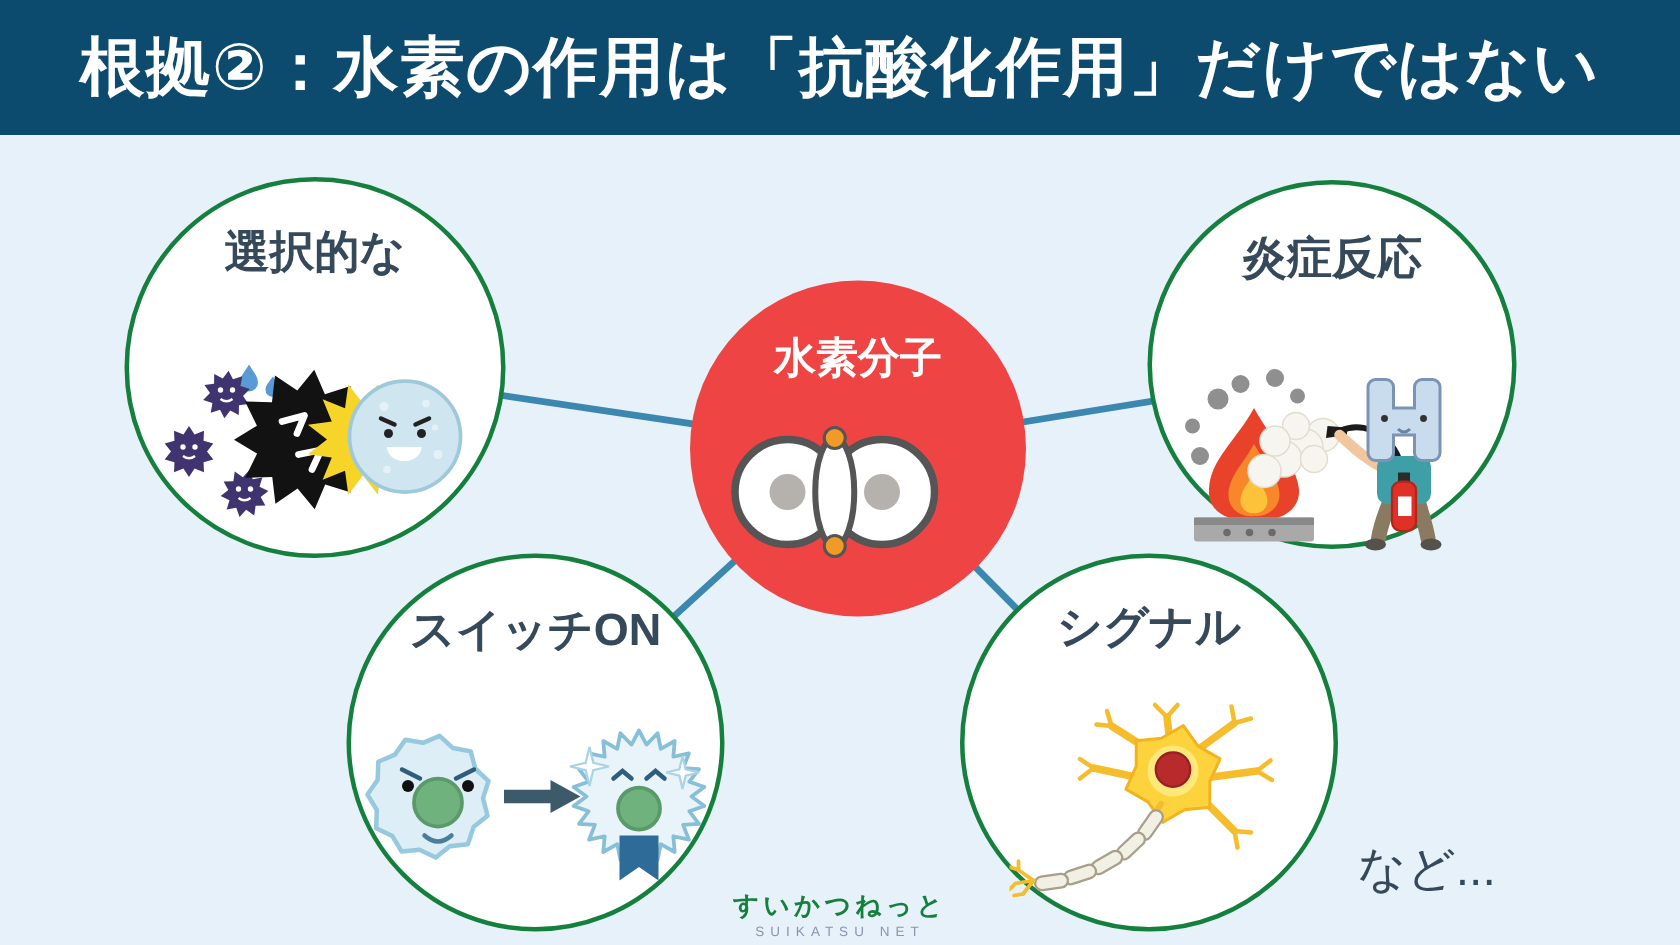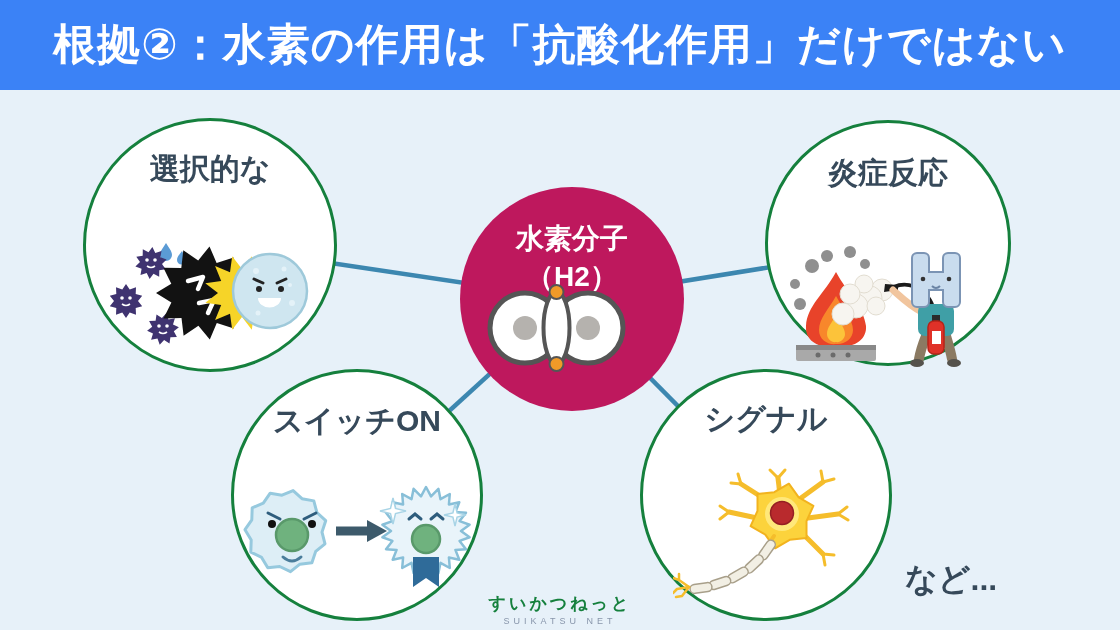--- a/index.html
+++ b/index.html
@@ -6,48 +6,48 @@
   html,body { width:1120px; height:630px; }
   body {
     position:relative;
     width:1120px; height:630px;
     background:#e7f1f9;
     overflow:hidden;
     font-family:"Liberation Sans","DejaVu Sans",sans-serif;
   }
   .header {
     position:absolute; left:0; top:0; width:1120px; height:90px;
-    background:#3b82f6;
+    background:#0c4a6e;
     display:flex; align-items:center; justify-content:center;
     z-index:3;
   }
   .header h1 {
     color:#ffffff; font-size:43px; font-weight:bold; letter-spacing:1px;
     white-space:nowrap;
   }
   #connectors { position:absolute; left:0; top:0; z-index:1; }
   .node {
     position:absolute; background:#ffffff;
     border:3px solid #15803d; border-radius:50%;
     z-index:2;
   }
   .node-center {
-    position:absolute; background:#be185d; border-radius:50%;
+    position:absolute; background:#ef4444; border-radius:50%;
     z-index:2;
   }
   .node-label {
     position:absolute; left:0; width:100%;
     text-align:center; font-weight:bold; color:#36495a;
     font-size:30px; line-height:41px;
   }
   .node-center .node-label { color:#ffffff; font-size:28px; line-height:38px; }
   .illu { position:absolute; }
   .etc {
     position:absolute; left:905px; top:558px; width:160px;
-    font-size:32px; font-weight:bold; color:#36495a; z-index:2;
+    font-size:32px; font-weight:normal; color:#36495a; z-index:2;
   }
   .watermark {
     position:absolute; left:440px; top:592px; width:240px;
     text-align:center; z-index:2;
   }
   .watermark .jp {
     font-size:17px; font-weight:bold; color:#15803d; letter-spacing:3px;
   }
   .watermark .en {
     font-size:9px; color:#8896ab; letter-spacing:4px; margin-top:1px;
@@ -65,21 +65,20 @@
     <line x1="572" y1="299" x2="210" y2="245"></line>
     <line x1="572" y1="299" x2="920" y2="243"></line>
     <line x1="572" y1="299" x2="357" y2="495"></line>
     <line x1="572" y1="299" x2="766" y2="495"></line>
   </g>
 </svg>
 
 <div class="node-center" style="left:460px; top:187px; width:224px; height:224px;">
   <div class="node-label" style="top:33px;">
     <div>水素分子</div>
-    <div>（H2）</div>
   </div>
   <svg class="illu" style="left:11px; top:95px;" width="172" height="92" viewBox="0 0 172 92">
     <circle cx="54" cy="46" r="35" fill="#ffffff" stroke="#555555" stroke-width="5"></circle>
     <circle cx="117" cy="46" r="35" fill="#ffffff" stroke="#555555" stroke-width="5"></circle>
     <ellipse cx="85.5" cy="46" rx="13" ry="36" fill="#ffffff" stroke="#555555" stroke-width="4"></ellipse>
     <circle cx="54" cy="46" r="12" fill="#b5b2ae"></circle>
     <circle cx="117" cy="46" r="12" fill="#b5b2ae"></circle>
     <circle cx="85.5" cy="10" r="7" fill="#f09a28" stroke="#555555" stroke-width="2"></circle>
     <circle cx="85.5" cy="82" r="7" fill="#f09a28" stroke="#555555" stroke-width="2"></circle>
   </svg>

